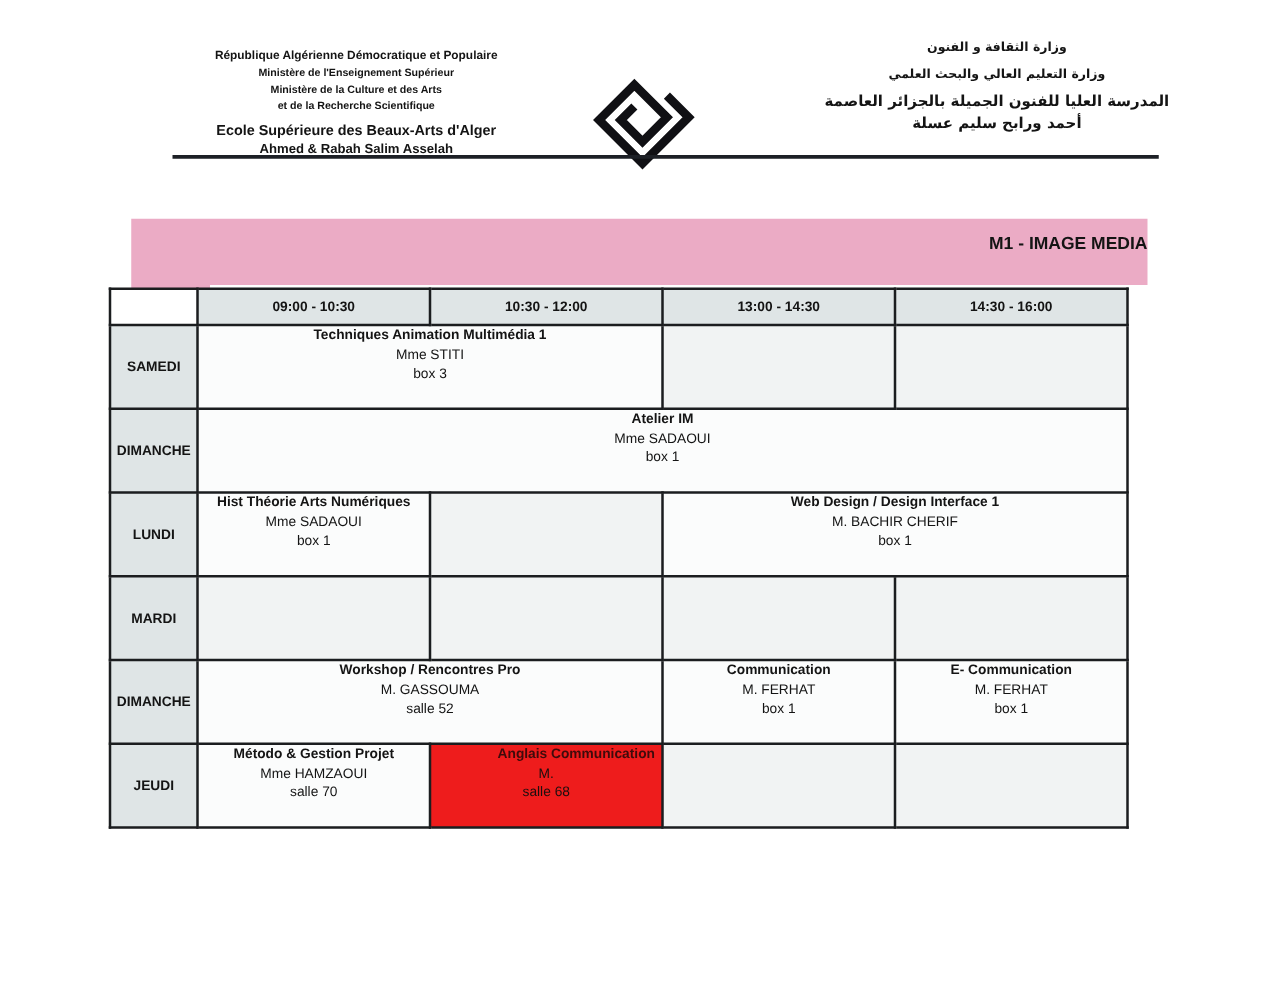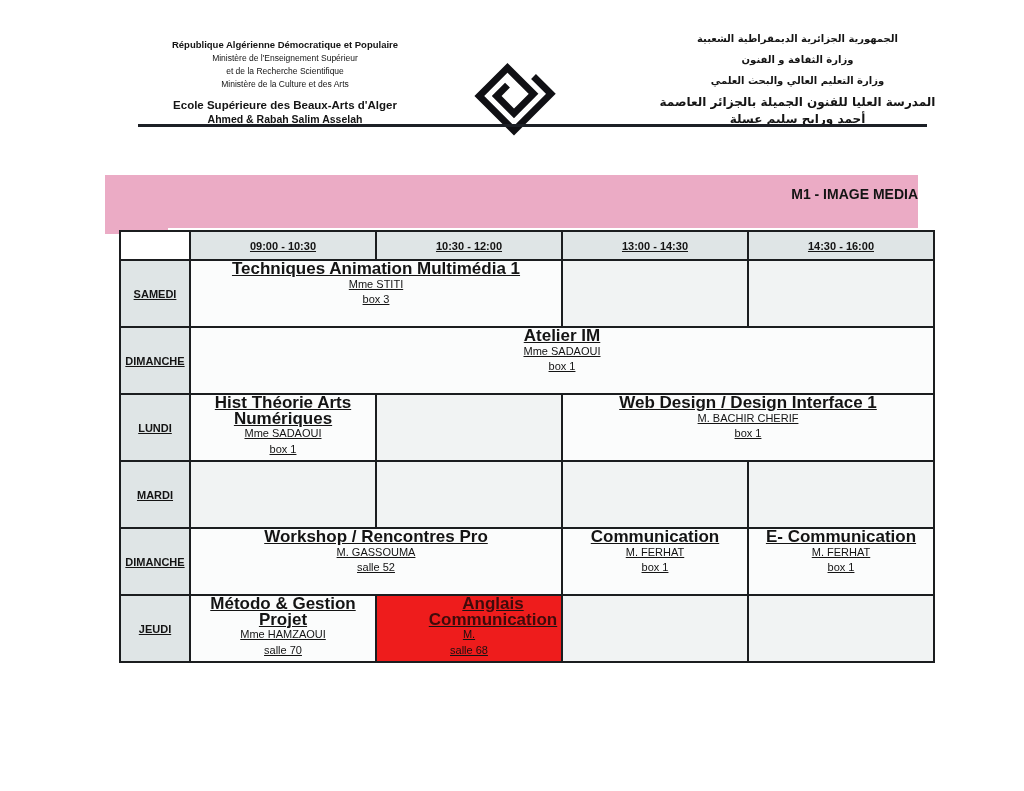--- a/index.html
+++ b/index.html
@@ -3,76 +3,75 @@
 <meta charset="utf-8">
 <style>
   html,body{margin:0;padding:0;background:#ffffff;}
   .page{
     position:relative;width:1024px;height:791px;background:#ffffff;
     font-family:"Liberation Sans",sans-serif;color:#141414;overflow:hidden;
   }
   
   .hdr-left{position:absolute;left:130px;top:38px;width:310px;text-align:center;}
   .hdr-left .l1{font-size:9.5px;font-weight:bold;line-height:14px;}
-  .hdr-left .lx{font-size:8.5px;font-weight:normal;line-height:13px;}
+  .hdr-left .lx{font-size:8.5px;font-weight:bold;line-height:13px;}
   .hdr-left .school{font-size:11.5px;font-weight:bold;line-height:14px;margin-top:7px;}
   .hdr-left .school-sub{font-size:10.5px;font-weight:bold;line-height:14px;}
   .hdr-right{position:absolute;left:655px;top:28px;width:285px;text-align:center;
     direction:rtl;font-family:"DejaVu Sans",sans-serif;}
   .hdr-right .ar{font-size:10px;line-height:21px;font-weight:bold;}
   .hdr-right .ar-school{font-size:12px;line-height:17px;font-weight:bold;margin-top:3px;}
   .hdr-right .ar-school-sub{font-size:12px;line-height:16px;font-weight:bold;}
   .hdr-rule{position:absolute;left:138px;top:124px;width:789px;height:3px;background:#1d2026;}
   .logo-wrap{position:absolute;left:468px;top:50px;width:92px;height:92px;}
   
   .banner{position:absolute;left:105px;top:175px;width:813px;height:53px;
     background:var(--banner,#ebabc5);text-align:right;}
   .banner .t{font-size:14px;font-weight:bold;line-height:20px;padding-top:9px;}
   .banner .s{font-size:13px;font-weight:bold;line-height:18px;}
   .banner-step{position:absolute;left:105px;top:228px;width:63px;height:6px;background:var(--banner,#ebabc5);}
   
-  .tt{position:absolute;left:119px;top:230px;text-decoration:underline;}
+  .tt{position:absolute;left:87px;top:230px;}
   table.tt-table{border-collapse:collapse;table-layout:fixed;}
   table.tt-table th,table.tt-table td{border:2px solid var(--border,#1b1d1f);padding:0;}
   td.corner{border:none;background:#ffffff;}
   th.time{height:27px;background:var(--header_bg,#dfe5e6);font-size:11px;font-weight:bold;text-align:center;}
   td.day{height:65px;background:var(--day_bg,#dfe5e6);font-size:11px;font-weight:bold;
     text-align:center;vertical-align:middle;}
   td.course{background:var(--course_bg,#fbfcfc);text-align:center;vertical-align:top;padding-top:6px;}
   td.empty{background:var(--empty_bg,#f1f3f3);}
-  td.course .c-title{font-size:17px;font-weight:bold;line-height:15.5px;}
+  td.course .c-title{font-size:11px;font-weight:bold;line-height:15.5px;}
   td.course .c-teacher,td.course .c-room{font-size:11px;line-height:15.5px;}
   td.course.highlight{background:var(--highlight_bg,#ee1c1c);}
   td.course.highlight .c-title{color:#3f0b0b;padding-left:48px;}
   td.course.highlight .c-teacher,td.course.highlight .c-room{color:#1c0f0f;}
 </style>
 </head>
 <body>
 
 <div class="page">
 
   <div class="hdr-left">
     <div class="l1">République Algérienne Démocratique et Populaire</div>
     <div class="lx">Ministère de l'Enseignement Supérieur</div>
+    <div class="lx">Ministère de la Culture et des Arts</div>
     <div class="lx">et de la Recherche Scientifique</div>
-    <div class="lx">Ministère de la Culture et des Arts</div>
     <div class="school">Ecole Supérieure des Beaux-Arts d'Alger</div>
     <div class="school-sub">Ahmed &amp; Rabah Salim Asselah</div>
   </div>
 
   <div class="logo-wrap">
     <svg width="92" height="92" viewBox="0 0 120 120" aria-hidden="true">
       <g transform="rotate(45 60 60)" fill="none" stroke="#101014" stroke-width="9">
         <path d="M60 24 H92 V92 H28 V40 H76 V76 H44 V56"></path>
       </g>
     </svg>
   </div>
 
   <div class="hdr-right">
-    <div class="ar">الجمهورية الجزائرية الديمقراطية الشعبية</div>
     <div class="ar">وزارة الثقافة و الفنون</div>
     <div class="ar">وزارة التعليم العالي والبحث العلمي</div>
     <div class="ar-school">المدرسة العليا للفنون الجميلة بالجزائر العاصمة</div>
     <div class="ar-school-sub">أحمد ورابح سليم عسلة</div>
   </div>
 
   <div class="hdr-rule"></div>
 
   <div class="banner">
     <div class="t">M1 - IMAGE MEDIA</div>

